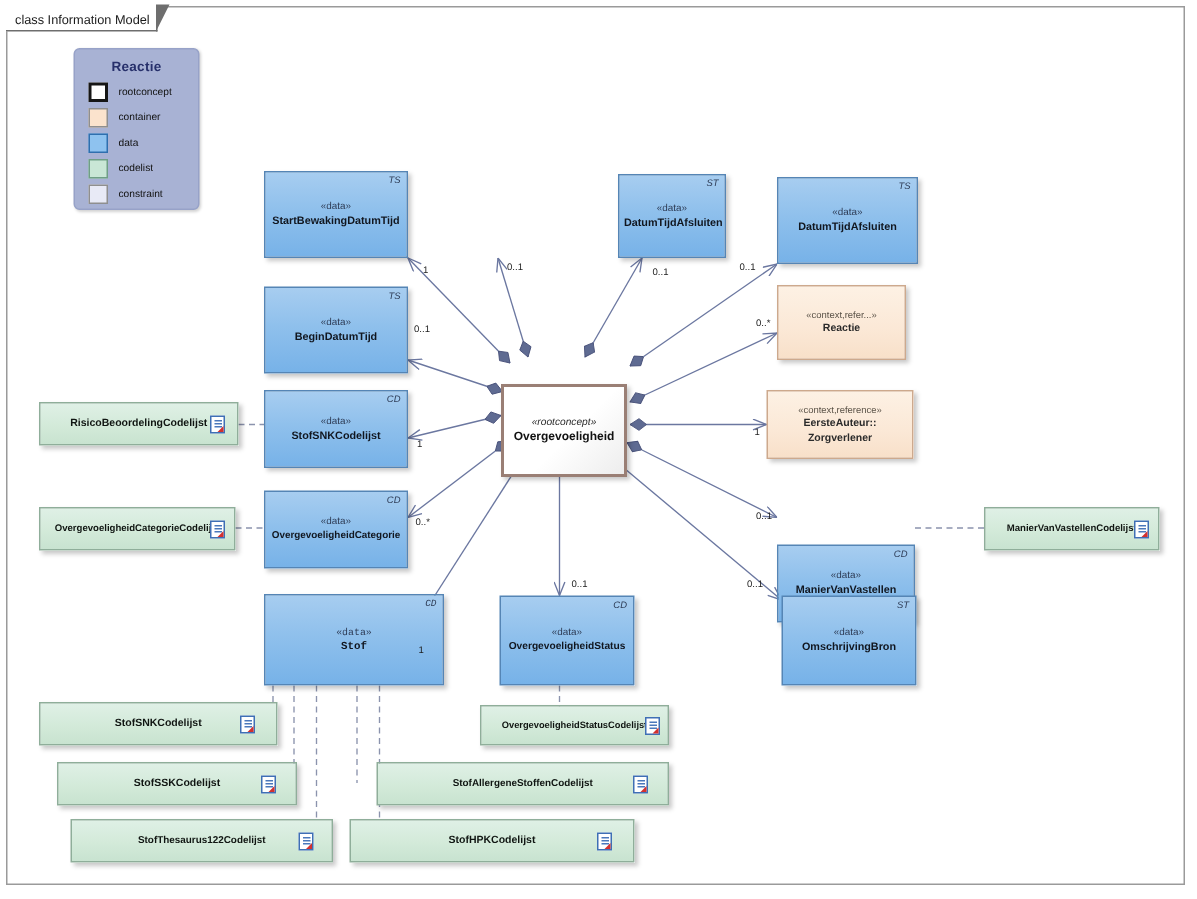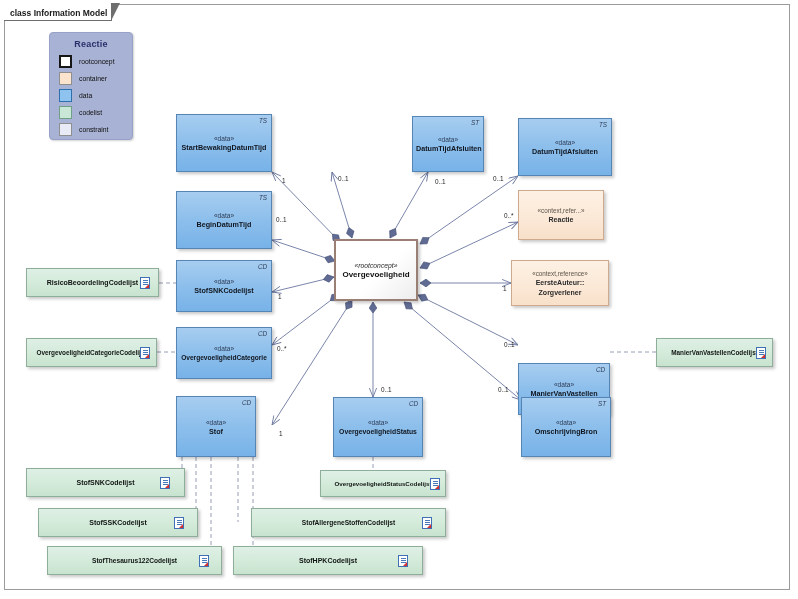--- a/index.html
+++ b/index.html
@@ -14,21 +14,21 @@
   .frame{
     position:absolute;left:4px;top:4px;width:786px;height:586px;
     border:1px solid #9a9a9a;box-sizing:border-box;background:#fff;
   }
   
   .title-tab{
     position:absolute;left:4px;top:4px;height:17px;
     border:1px solid #6e6e6e;border-left:none;border-top:none;
     background:#ffffff;box-sizing:border-box;
     padding:1px 4px 0 6px;
-    font-size:8.5px;font-weight:bold;color:#1a1a1a;
+    font-size:8.5px;font-weight:normal;color:#1a1a1a;
     line-height:16px;white-space:nowrap;
     z-index:40;
   }
   .title-tab::after{
     content:"";position:absolute;right:-9px;top:-1px;
     width:0;height:0;
     border-left:9px solid #6e6e6e;
     border-bottom:18px solid transparent;
   }
 
@@ -75,20 +75,21 @@
 
   
   .n-data{
     background:linear-gradient(180deg,#a7cdf0 0%,#8fc0ec 45%,#77b2e8 100%);
     border:1px solid #5585b5;
   }
   
   .n-root{
     background:linear-gradient(135deg,#ffffff 0%,#ffffff 55%,#ededed 100%);
     border:2px solid #9a7f75;
+    margin-top:17px;
   }
   .n-root .stereo{font-style:italic;color:#2b2b2b;font-size:6.8px;}
   .n-root .nm{color:#111;font-weight:600;font-size:8px;}
   
   .n-container{
     background:linear-gradient(180deg,#fdf1e4 0%,#fbe8d6 60%,#f8e0c9 100%);
     border:1px solid #cda98d;
   }
   .n-container .stereo{color:#5b5348;font-size:6.3px;}
   .n-container .nm{color:#2b2b2b;font-weight:600;font-size:7px;line-height:9.5px;}
@@ -293,21 +294,21 @@
       <div class="stereo">«data»</div>
       <div class="nm">ManierVanVastellen</div>
     </div>
   </div>
 
   <div class="node n-code" style="left:656px;top:338px;width:117px;height:29px;">
     <div class="cl-label" style="font-size:6.4px;">ManierVanVastellenCodelijst</div>
     <div class="doc-icon" style="right:6px;top:8px;"></div>
   </div>
 
-  <div class="node n-data" style="left:176px;top:396px;width:80px;height:61px;">
+  <div class="node n-data" style="left:176px;top:396px;width:120px;height:61px;font-family:Liberation Mono, monospace;">
     <div class="corner">CD</div>
     <div class="inner">
       <div class="stereo">«data»</div>
       <div class="nm">Stof</div>
     </div>
   </div>
 
   <div class="node n-data" style="left:333px;top:397px;width:90px;height:60px;">
     <div class="corner">CD</div>
     <div class="inner">

